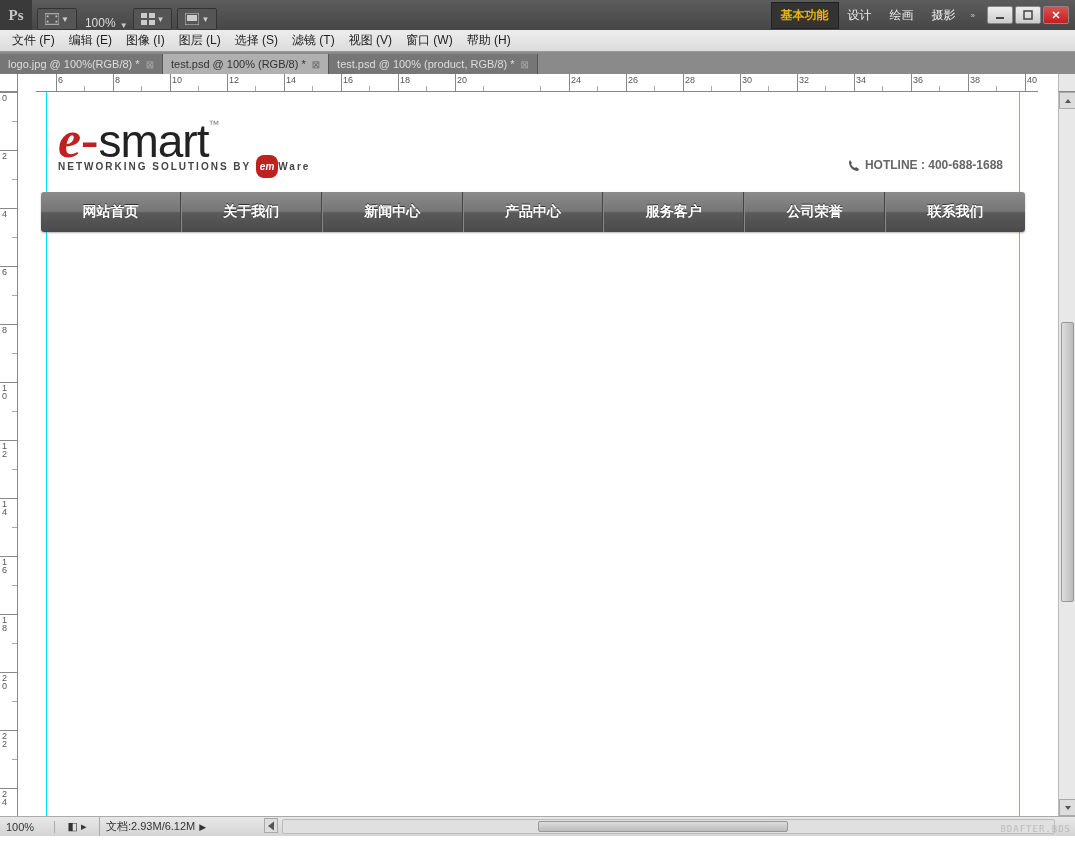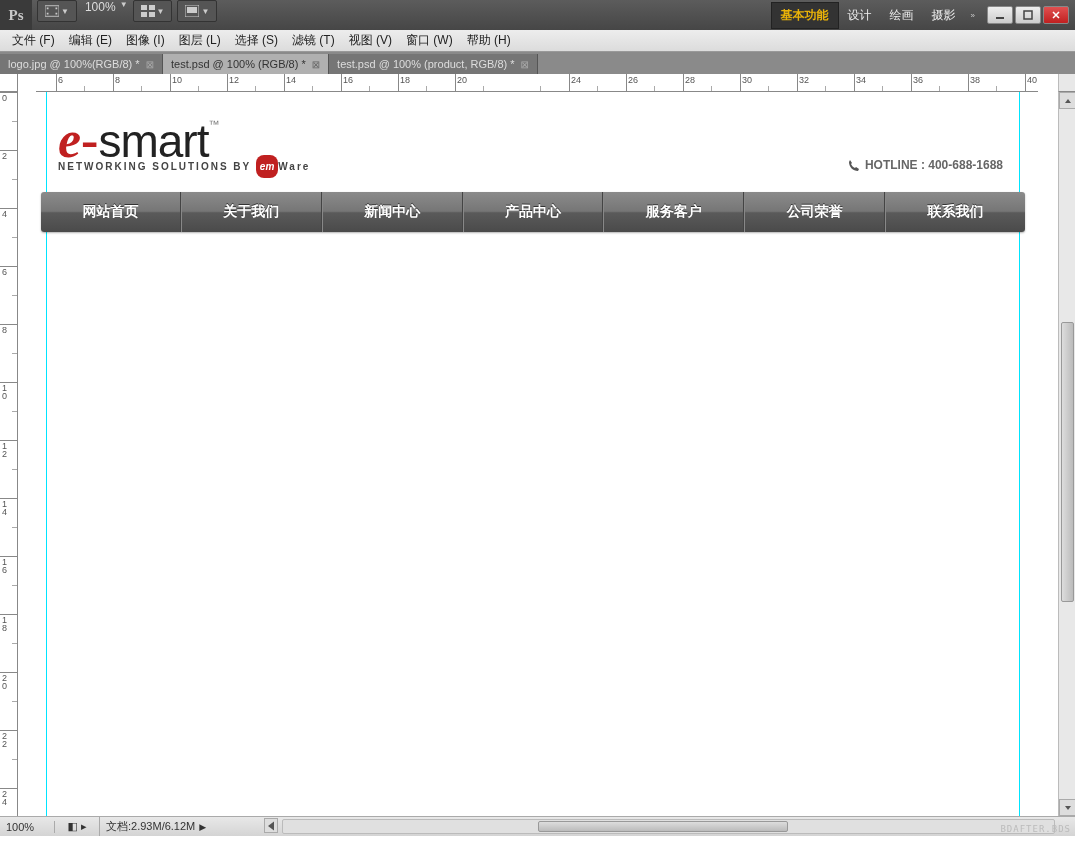--- a/index.html
+++ b/index.html
@@ -1,17 +1,17 @@
 <!DOCTYPE html>
 <html><head>
 <meta charset="utf-8">
 <style>
 *{margin:0;padding:0;box-sizing:border-box;font-family:"Microsoft YaHei",Arial,sans-serif;}
 body{width:1075px;height:842px;background:#fff;overflow:hidden;position:relative;}
-.topbar{height:30px;background:linear-gradient(#5c5c5c,#464646);display:flex;align-items:flex-start;color:#ddd;font-size:12px;position:relative;}
+.topbar{height:30px;background:linear-gradient(#5c5c5c,#464646);display:flex;align-items:flex-end;color:#ddd;font-size:12px;position:relative;}
 .ps-logo{width:32px;height:30px;display:flex;align-items:center;justify-content:center;font-weight:bold;font-size:15px;color:#c8c8c8;background:#3a3a3a;font-family:Georgia,serif;}
 .top-btn{padding:0 7px;height:22px;display:flex;align-items:center;background:#555;border:1px solid #333;border-radius:2px;margin-left:5px;cursor:pointer;}
 .top-btn svg{width:14px;height:12px;fill:#ccc;}
 .dd{margin-left:2px;font-size:8px;color:#ccc;}
 .zoom-top{margin-left:8px;color:#ddd;font-size:12px;}
 .top-right{position:absolute;right:0;top:0;height:30px;display:flex;align-items:center;}
 .ws-btn{padding:4px 9px;font-size:12px;color:#eee;cursor:pointer;}
 .ws-active{background:#333;border:1px solid #222;color:#eab308;font-weight:bold;}
 .win-controls{display:flex;gap:2px;margin:0 6px;}
 .winbtn{width:26px;height:18px;border:1px solid #888;border-radius:2px;display:flex;align-items:center;justify-content:center;background:linear-gradient(#eee,#ccc);cursor:pointer;}

